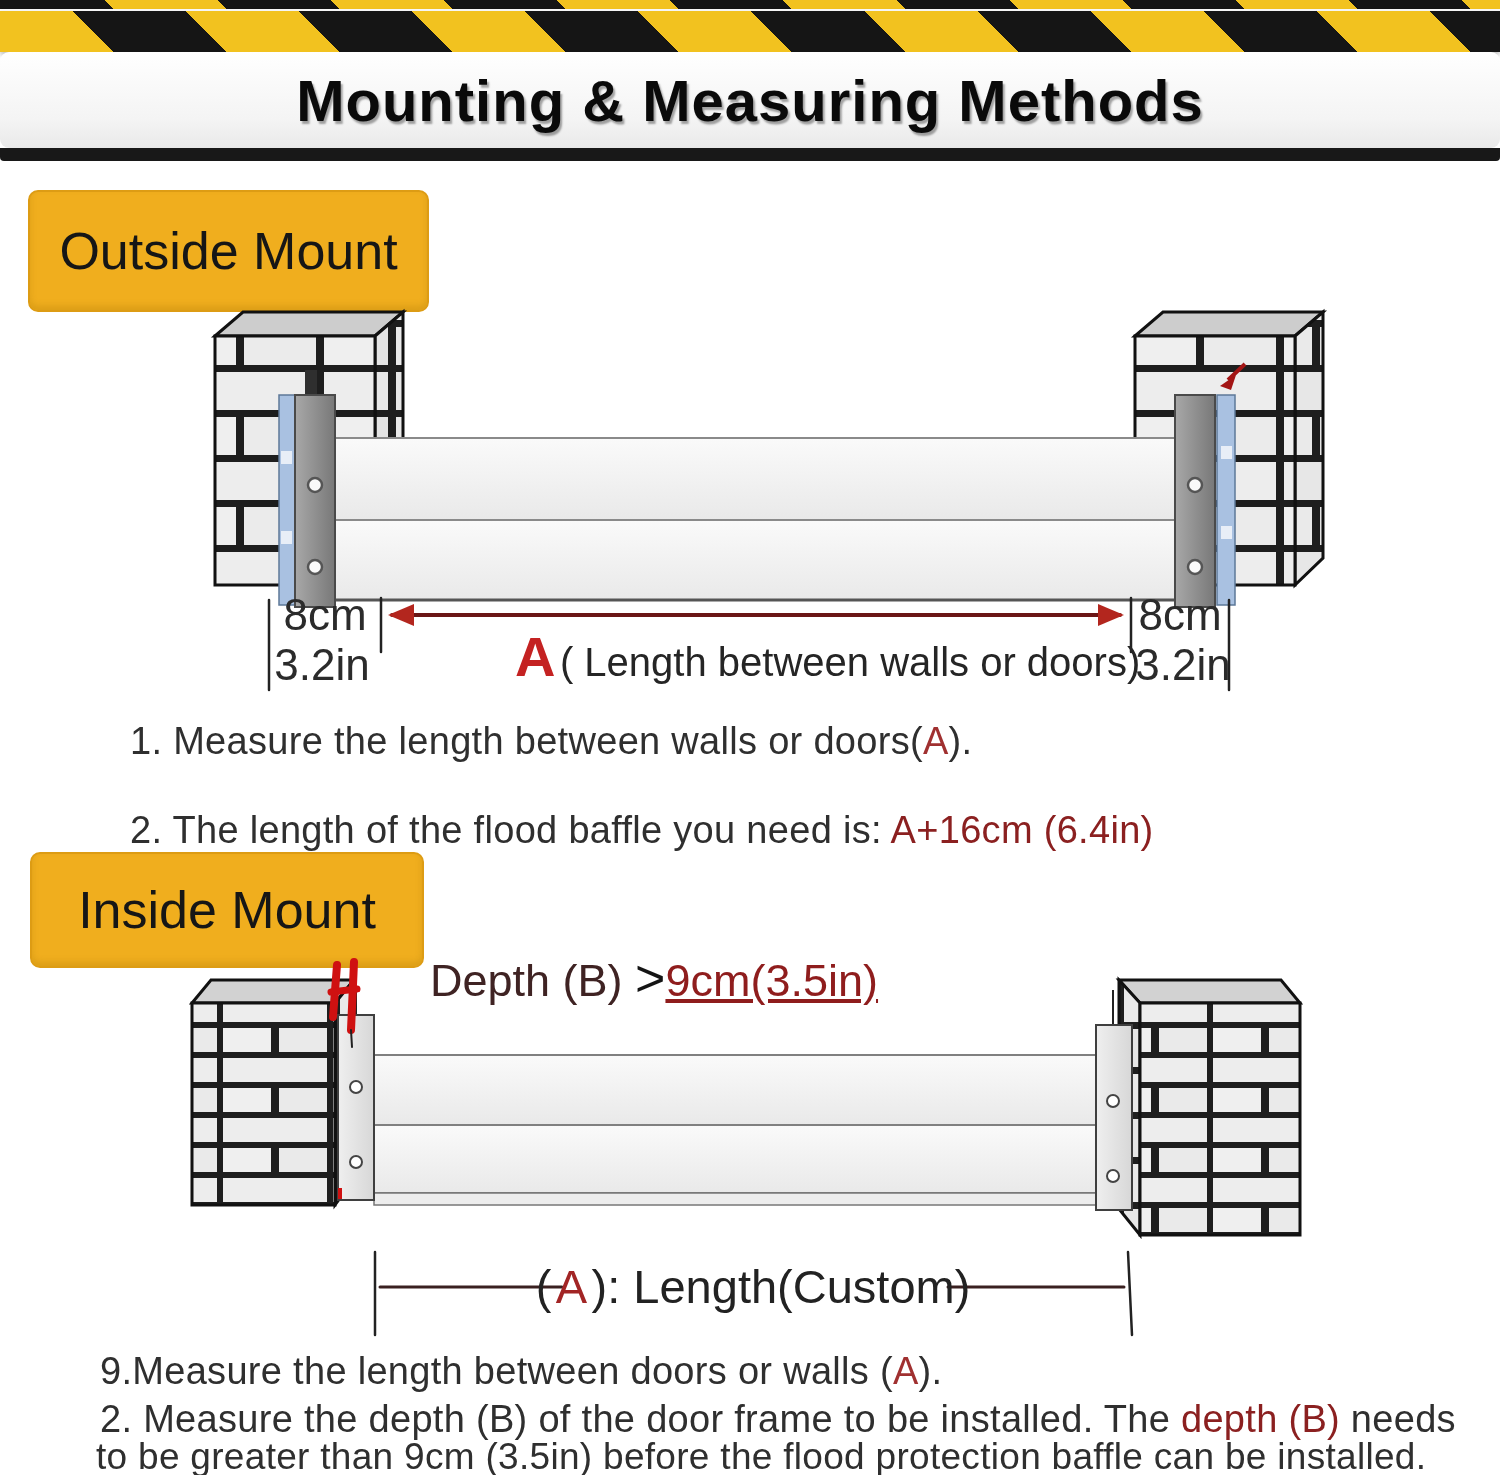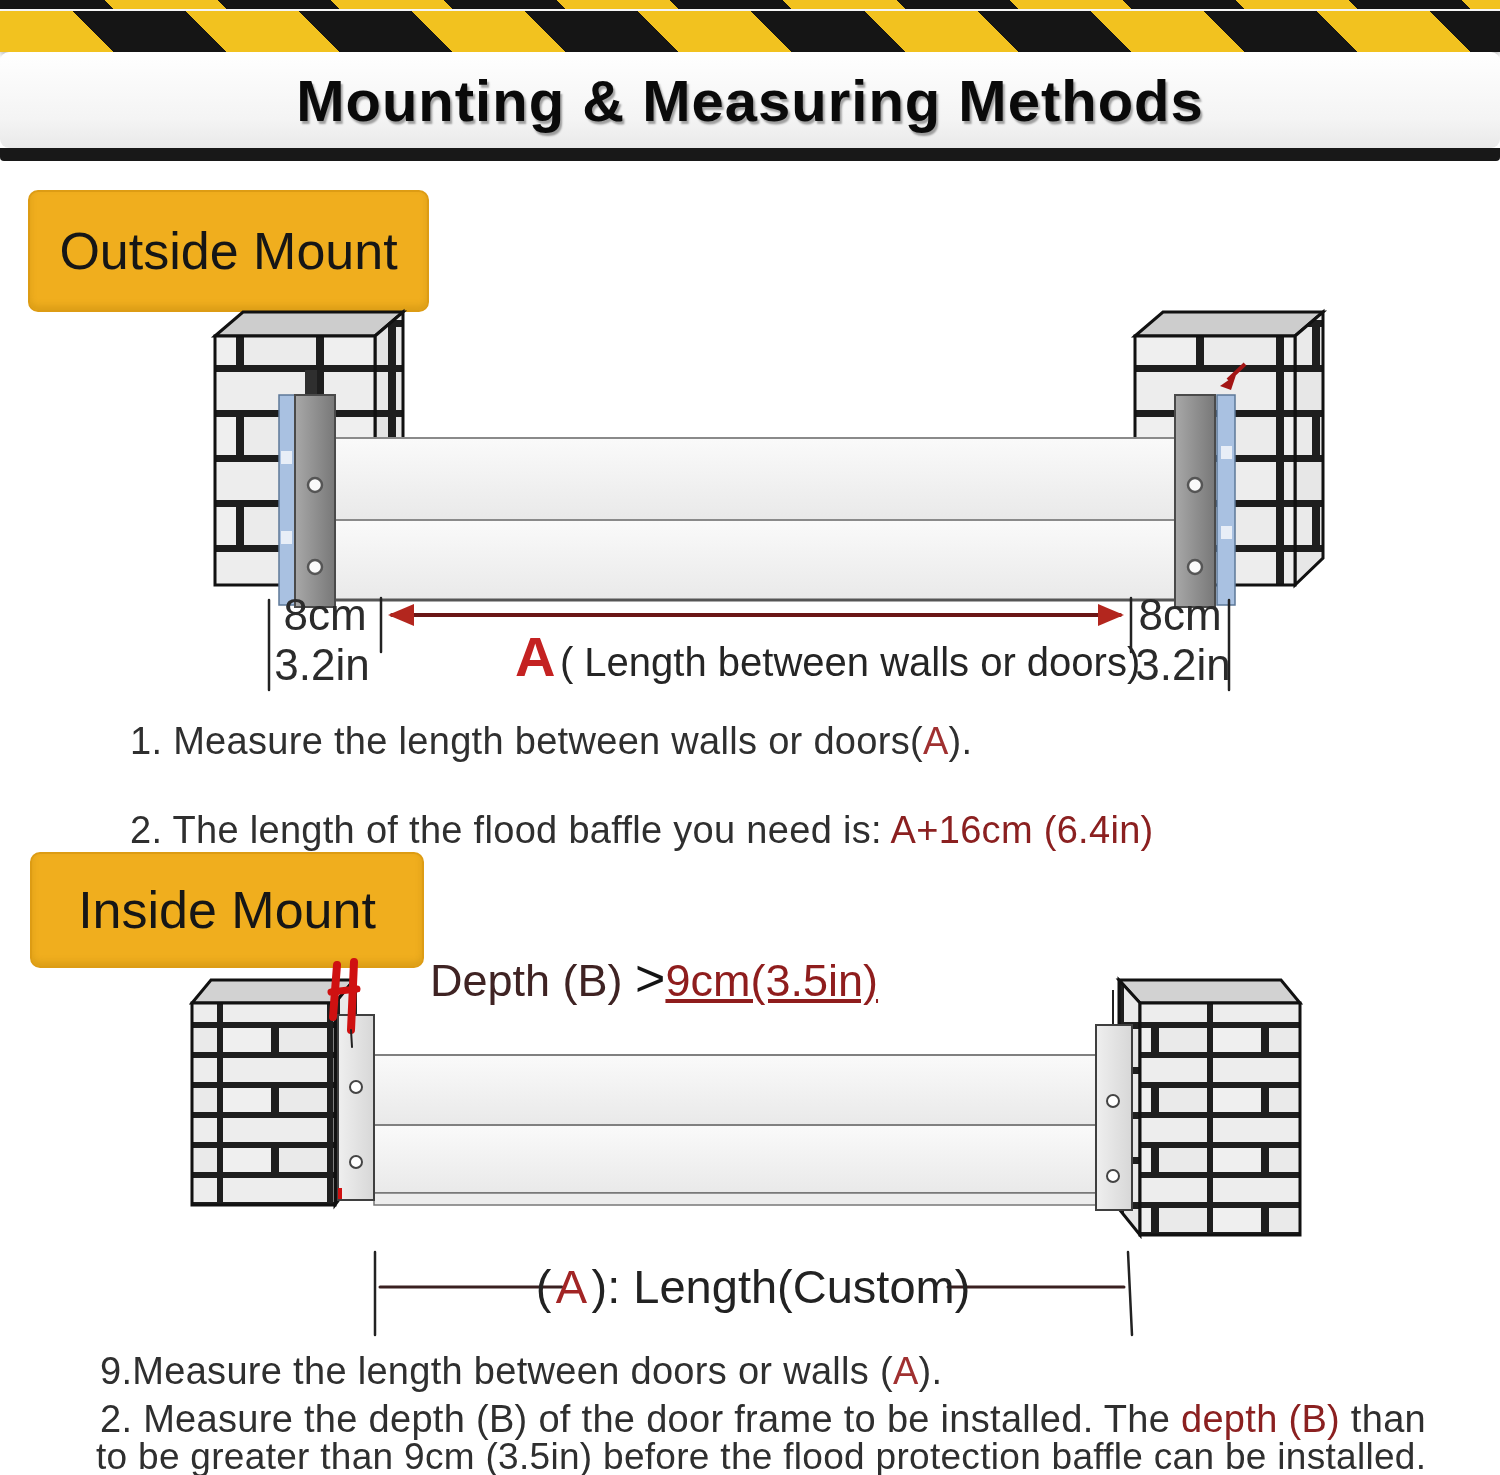--- a/index.html
+++ b/index.html
@@ -227,19 +227,19 @@
         <tspan font-size="47" fill="#a22525">A</tspan>
         <tspan font-size="47" fill="#222">): Length(Custom)</tspan>
       </text>
     </g>
   </svg>
 
   <div class="instr" id="in-step1">
     <span>9.Measure the length between doors or walls (</span><span class="accent-bright">A</span><span>).</span>
   </div>
   <div class="instr" id="in-step2">
-    <span>2. Measure the depth (B) of the door frame to be installed. The </span><span class="accent">depth (B)</span><span> than</span>
+    <span>2. Measure the depth (B) of the door frame to be installed. The </span><span class="accent">depth (B)</span><span> needs</span>
   </div>
   <div class="instr" id="in-step3">
     <span>to be greater than 9cm (3.5in) before the flood protection baffle can be installed.</span>
   </div>
 
 </div>
 
 </body></html>

